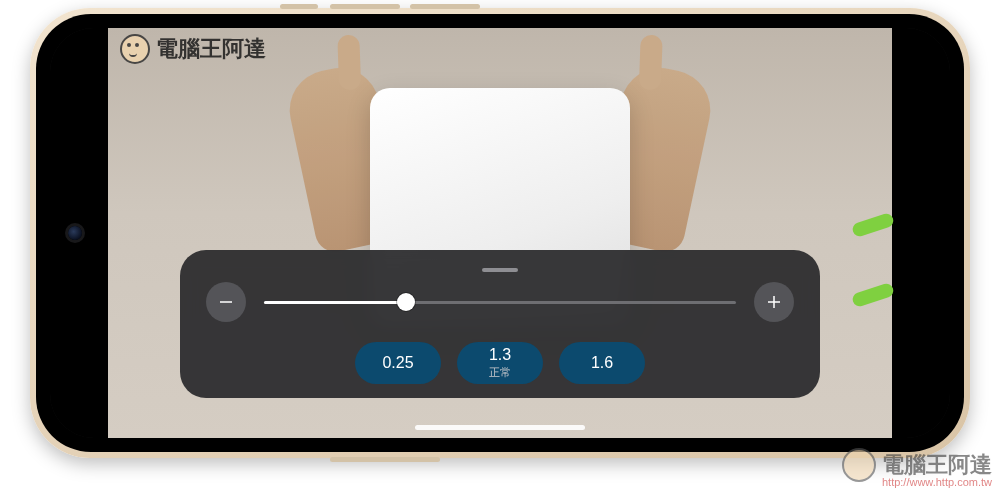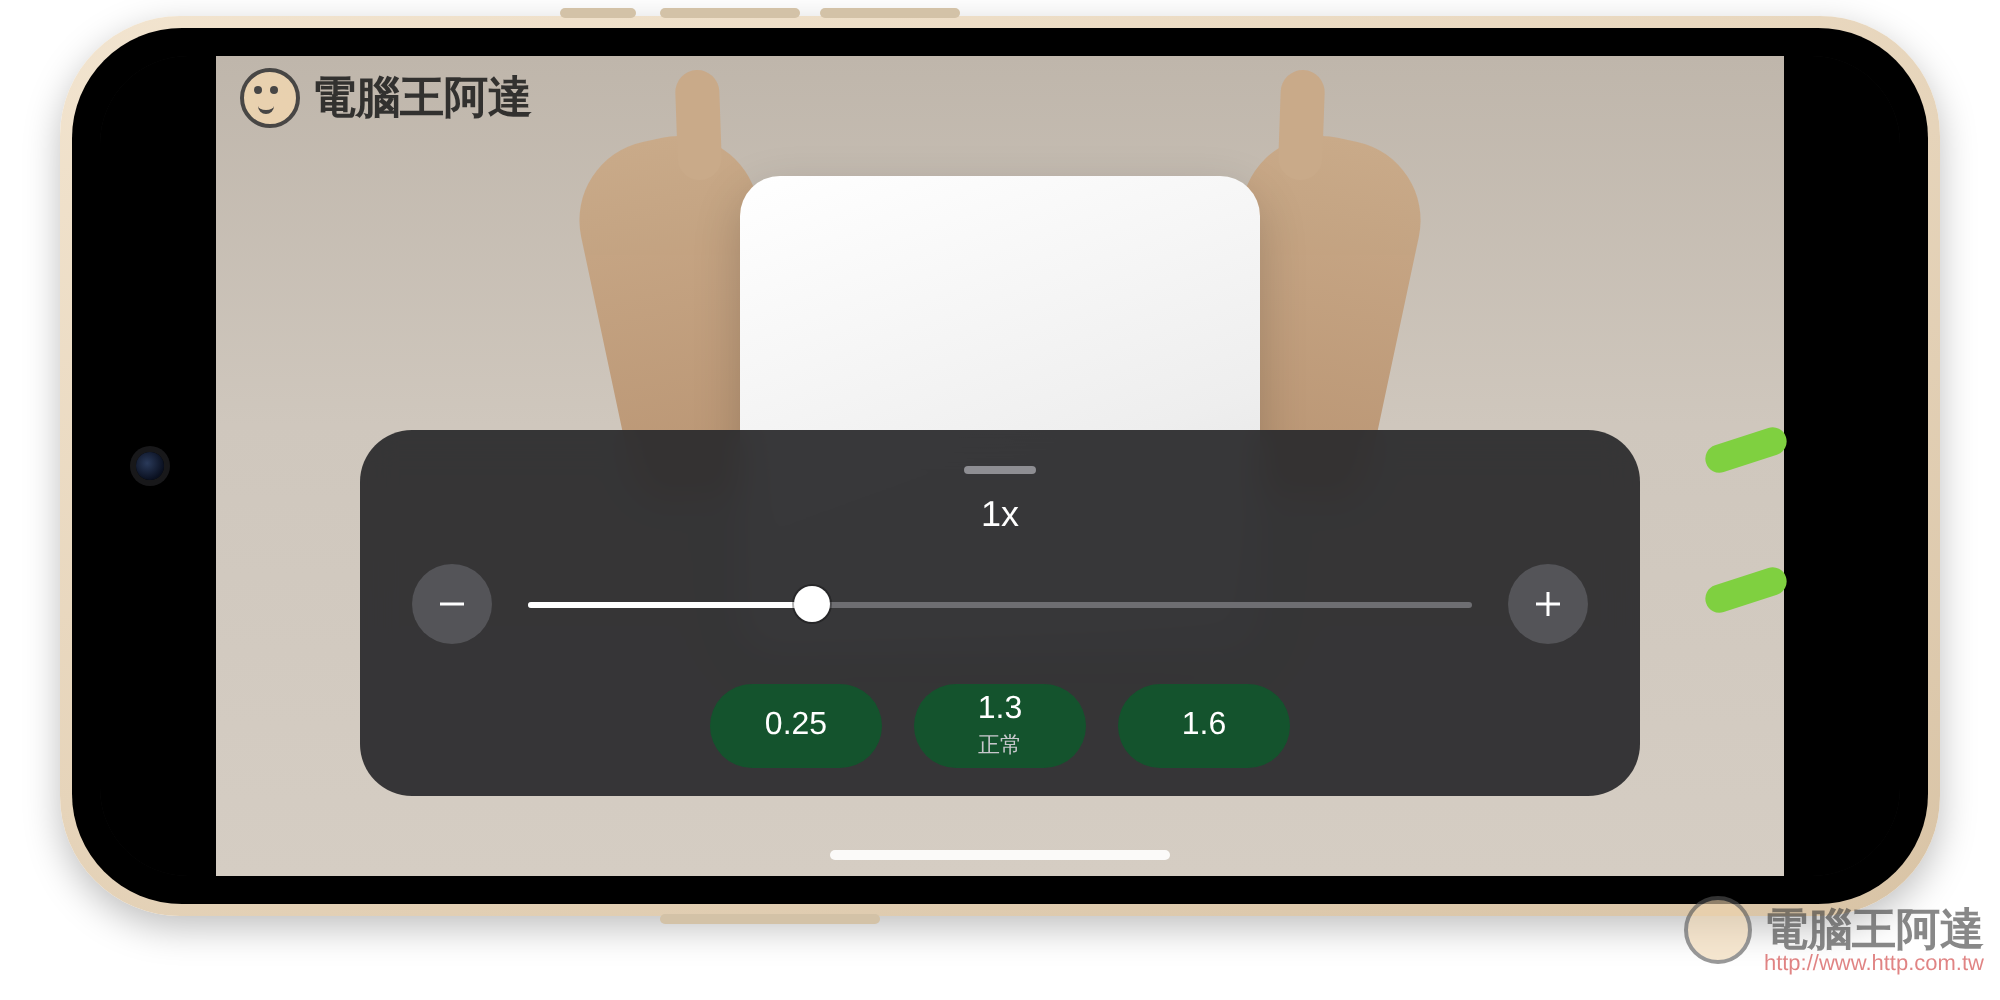--- a/index.html
+++ b/index.html
@@ -44,21 +44,21 @@
   .sheet{position:absolute;left:50%;bottom:40px;transform:translateX(-50%);width:640px;background:rgba(44,44,46,.94);border-radius:26px;padding:18px 26px 14px;box-sizing:border-box;color:#fff;backdrop-filter:blur(8px)}
   .grab{width:36px;height:4px;background:#8e8e93;border-radius:2px;margin:0 auto 10px}
   .speed-label{text-align:center;font-size:18px;font-weight:500;margin-bottom:14px}
   .slider-row{display:flex;align-items:center;gap:18px;margin-bottom:20px}
   .round{width:40px;height:40px;border-radius:50%;background:#545458;display:flex;align-items:center;justify-content:center;color:#fff;flex:0 0 auto}
   .round svg{width:18px;height:18px}
   .track{flex:1;height:3px;background:#6e6e72;border-radius:2px;position:relative}
   .track .fill{position:absolute;left:0;top:0;bottom:0;background:#fff;border-radius:2px}
   .thumb{position:absolute;top:50%;transform:translate(-50%,-50%);width:18px;height:18px;border-radius:50%;background:#fff;box-shadow:0 0 0 1px rgba(0,0,0,.3)}
   .presets{display:flex;gap:16px;justify-content:center}
-  .chip{background:#14532d;border-radius:22px;height:42px;min-width:86px;display:flex;flex-direction:column;align-items:center;justify-content:center;font-size:16px;font-weight:500;position:relative}
+  .chip{background:#0c4a6e;border-radius:22px;height:42px;min-width:86px;display:flex;flex-direction:column;align-items:center;justify-content:center;font-size:16px;font-weight:500;position:relative}
   .chip .sub{font-size:11px;color:#c7c7cc;margin-top:1px}
   
   .home{position:absolute;left:50%;bottom:8px;transform:translateX(-50%);width:170px;height:5px;background:#fff;border-radius:3px;opacity:.9}
 </style>
 </head>
 <body>
 
 <div class="phone">
   <div class="btn-side btn-top1"></div>
   <div class="btn-side btn-top2"></div>
@@ -87,21 +87,20 @@
           <span>電腦王阿達</span>
         </div>
       </div>
 
       <div class="island">
         <div class="cam"></div>
       </div>
 
       <div class="sheet">
         <div class="grab"></div>
-        <div class="speed-label">1x</div>
         <div class="slider-row">
           <div class="round">
             <svg viewBox="0 0 24 24">
                 <rect x="4" y="11" width="16" height="2" fill="#fff"></rect>
               </svg>
           </div>
           <div class="track">
             <div class="fill" style="width:30%"></div>
             <div class="thumb" style="left:30%"></div>
           </div>

